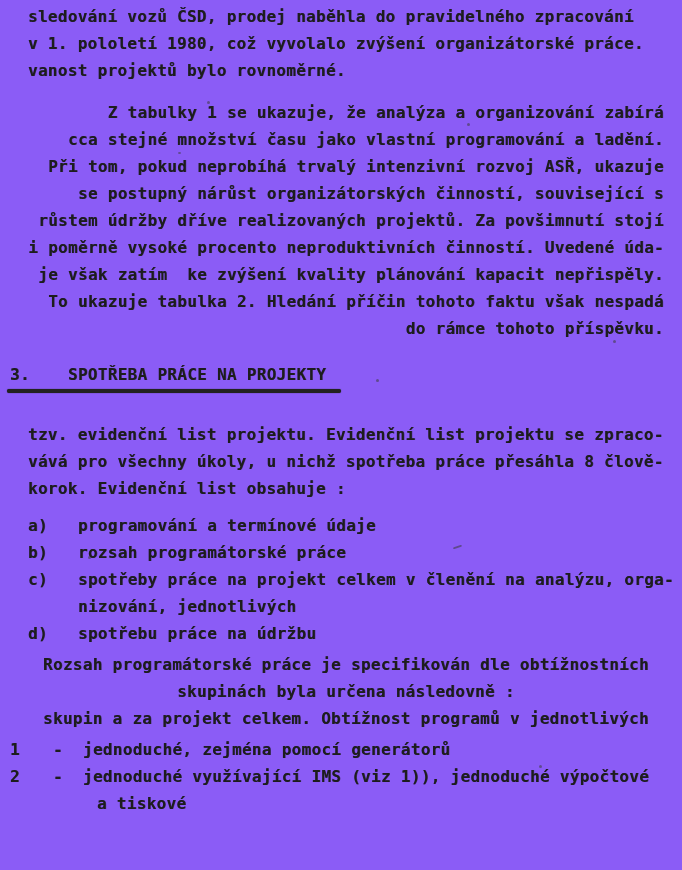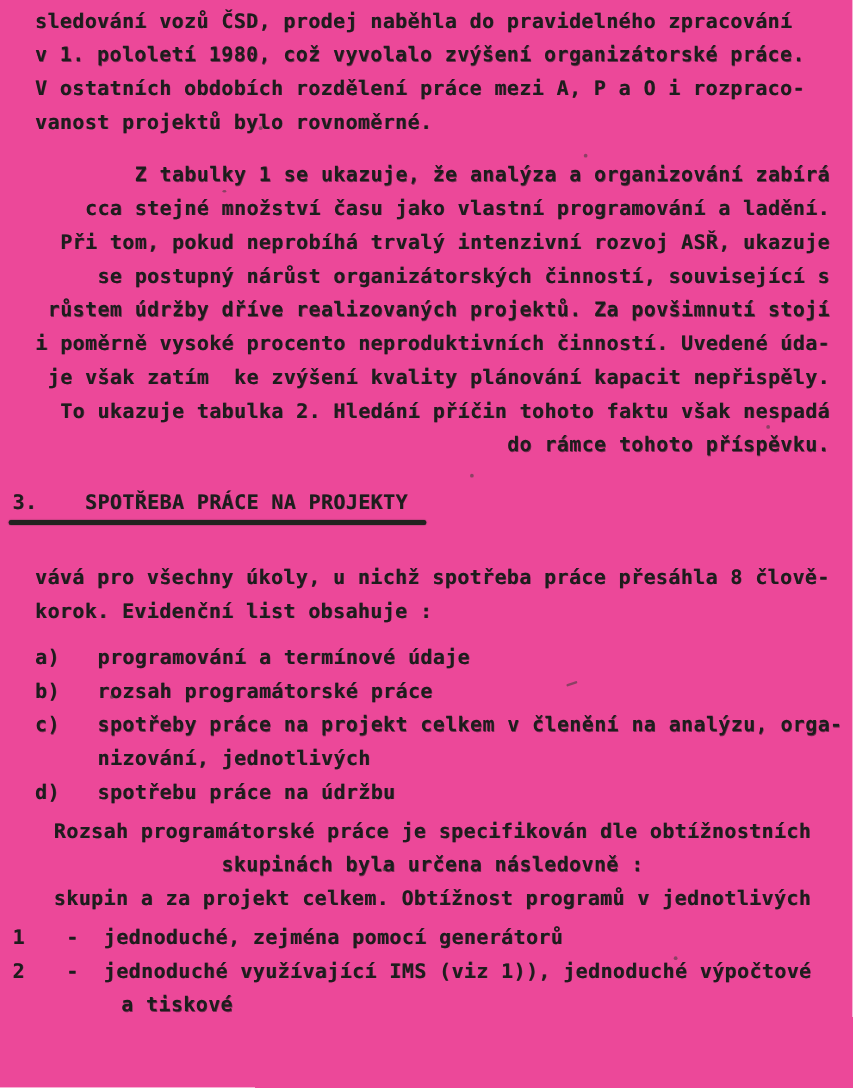--- a/index.html
+++ b/index.html
@@ -1,21 +1,21 @@
 <!DOCTYPE html>
 <html><head>
 <meta charset="utf-8">
 <style>
   html,body { margin:0; padding:0; background:#ffffff; }
   .page {
     position:relative;
     width:682px; height:870px;
     box-sizing:border-box;
     padding:3px 18px 0 28px;
-    background:#ec4899;
+    background:#8b5cf6;
     overflow:hidden;
     font-family:"DejaVu Sans Mono", monospace;
     font-weight:700;
     font-size:16px;
     line-height:27px;
     letter-spacing:0.3px;
     color:#1d1d1d;
     text-shadow:0.45px 0.3px 0 rgba(20,20,20,0.55);
   }
   .block { margin:0; }
@@ -61,21 +61,20 @@
   .sp9 { left:539px; top:765px; width:3px; height:3px; }
 </style>
 </head>
 <body>
 
 <div class="page">
 
   <div class="block">
     <div class="ln">sledování vozů ČSD, prodej naběhla do pravidelného zpracování</div>
     <div class="ln">v 1. pololetí 1980, což vyvolalo zvýšení organizátorské práce.</div>
-    <div class="ln">V ostatních obdobích rozdělení práce mezi A, P a O i rozpraco-</div>
     <div class="ln">vanost projektů bylo rovnoměrné.</div>
   </div>
 
   <div class="block p-analysis">
     <div class="ln ind">Z tabulky 1 se ukazuje, že analýza a organizování zabírá</div>
     <div class="ln">cca stejné množství času jako vlastní programování a ladění.</div>
     <div class="ln">Při tom, pokud neprobíhá trvalý intenzivní rozvoj ASŘ, ukazuje</div>
     <div class="ln">se postupný nárůst organizátorských činností, související s</div>
     <div class="ln">růstem údržby dříve realizovaných projektů. Za povšimnutí stojí</div>
     <div class="ln">i poměrně vysoké procento neproduktivních činností. Uvedené úda-</div>
@@ -84,20 +83,21 @@
     <div class="ln">do rámce tohoto příspěvku.</div>
   </div>
 
   <div class="heading-row">
     <span class="h-num ln">3.</span>
     <span class="ln">SPOTŘEBA PRÁCE NA PROJEKTY</span>
   </div>
   <div class="h-underline"></div>
 
   <div class="block p-evidence">
+    <div class="ln">tzv. evidenční list projektu. Evidenční list projektu se zpraco-</div>
     <div class="ln">vává pro všechny úkoly, u nichž spotřeba práce přesáhla 8 člově-</div>
     <div class="ln">korok. Evidenční list obsahuje :</div>
   </div>
 
   <div class="alist">
     <div class="alist-item">
       <span class="alist-label ln">a)</span>
       <span class="ln">programování a termínové údaje</span>
     </div>
     <div class="alist-item">

